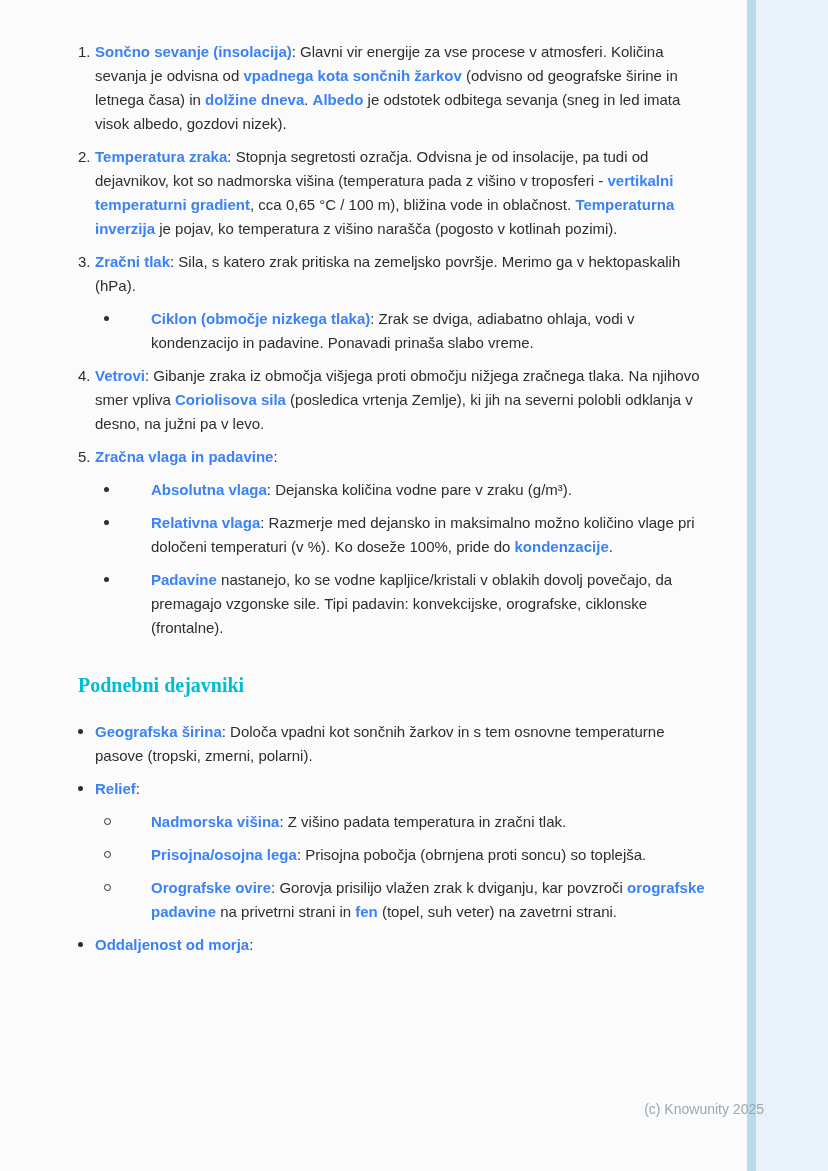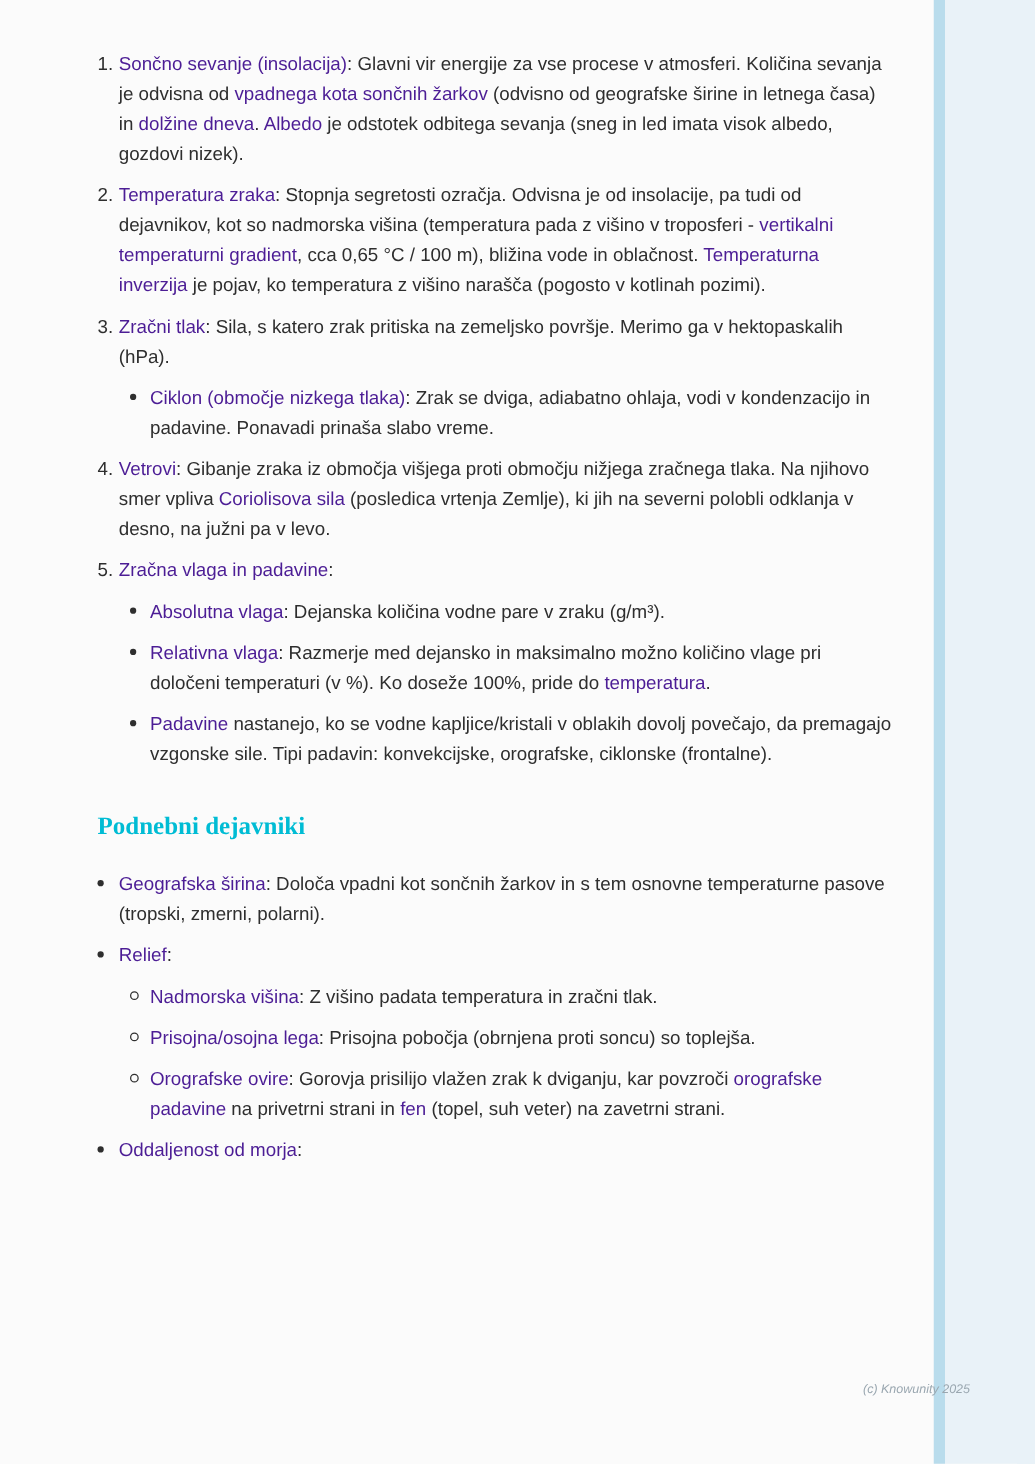--- a/index.html
+++ b/index.html
@@ -21,48 +21,47 @@
   }
   .content {
     position: absolute; top: 0; left: 0;
     box-sizing: border-box;
     width: 828px;
     padding: 40px 115px 0 78px;
     font-size: 15px;
     line-height: 24px;
   }
   .block { display: flex; align-items: flex-start; margin-bottom: 9px; }
-  .block.indent1 { margin-left: 26px; }
+  .block.indent1 { margin-left: 26px; gap: 31px; }
   .marker { flex: 0 0 17px; width: 17px; }
   .block.indent1 .marker { flex-basis: 16px; width: 16px; }
   .dot {
     display: inline-block; width: 5px; height: 5px;
     background: #2e2e2e; border-radius: 50%;
     vertical-align: middle; margin-top: -3px;
   }
   .ring {
     display: inline-block; width: 5px; height: 5px;
     border: 1.4px solid #2e2e2e; border-radius: 50%;
     vertical-align: middle; margin-top: -3px; background: transparent;
   }
   .text { flex: 1; }
-  strong { font-weight: 400; color: #4c1d95; }
+  strong { font-weight: 700; color: #3b82f6; }
   .section-heading {
     font-size: 20px; font-weight: 700;
     margin: 32px 0 22px 0;
     line-height: 26px;
     font-family: Liberation Serif, serif;
   }
   .watermark {
     position: absolute;
-    right: 52px; bottom: 54px;
-    font-size: 10px;
+    right: 64px; bottom: 54px;
+    font-size: 14px;
     color: #9aa7b0;
     z-index: 5;
-    font-style: italic;
   }
 </style>
 </head>
 <body>
 
 <div class="page">
   <div class="side-pale"></div>
   <div class="side-bar"></div>
   <div class="content">
       <div class="block">
@@ -88,21 +87,21 @@
       <div class="block">
         <span class="marker">5.</span>
         <div class="text"><strong>Zračna vlaga in padavine</strong><span>:</span></div>
       </div>
       <div class="block indent1">
         <span class="marker"><span class="dot"></span></span>
         <div class="text"><strong>Absolutna vlaga</strong><span>: Dejanska količina vodne pare v zraku (g/m³).</span></div>
       </div>
       <div class="block indent1">
         <span class="marker"><span class="dot"></span></span>
-        <div class="text"><strong>Relativna vlaga</strong><span>: Razmerje med dejansko in maksimalno možno količino vlage pri določeni temperaturi (v %). Ko doseže 100%, pride do </span><strong>temperatura</strong><span>.</span></div>
+        <div class="text"><strong>Relativna vlaga</strong><span>: Razmerje med dejansko in maksimalno možno količino vlage pri določeni temperaturi (v %). Ko doseže 100%, pride do </span><strong>kondenzacije</strong><span>.</span></div>
       </div>
       <div class="block indent1">
         <span class="marker"><span class="dot"></span></span>
         <div class="text"><strong>Padavine</strong><span> nastanejo, ko se vodne kapljice/kristali v oblakih dovolj povečajo, da premagajo vzgonske sile. Tipi padavin: konvekcijske, orografske, ciklonske (frontalne).</span></div>
       </div>
       <h2 class="section-heading" style="color: rgb(0, 188, 212);">Podnebni dejavniki</h2>
       <div class="block">
         <span class="marker"><span class="dot"></span></span>
         <div class="text"><strong>Geografska širina</strong><span>: Določa vpadni kot sončnih žarkov in s tem osnovne temperaturne pasove (tropski, zmerni, polarni).</span></div>
       </div>

